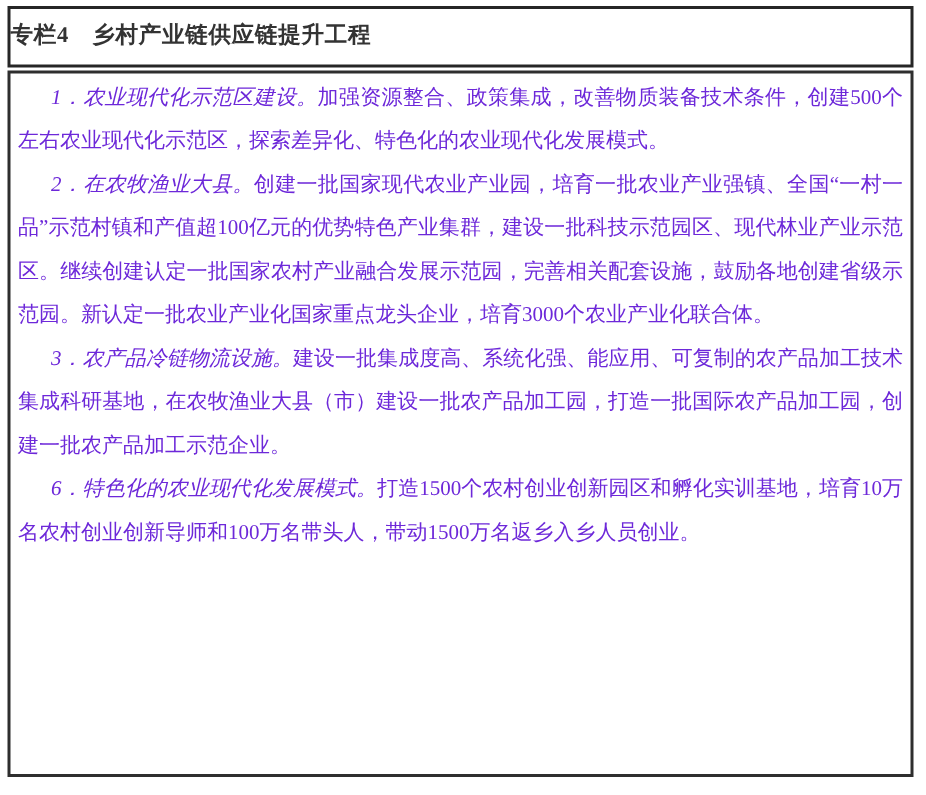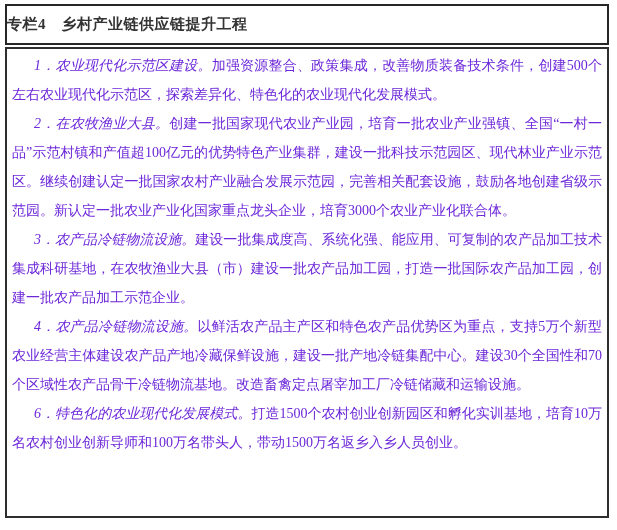--- a/index.html
+++ b/index.html
@@ -66,20 +66,19 @@
   </div>
 
   <div class="body-box">
 
     <p class="item"><span class="kai">1．</span><span class="kai">农业现代化示范区建设。</span><span>加强资源整合、政策集成，改善物质装备技术条件，创建500个左右农业现代化示范区，探索差异化、特色化的农业现代化发展模式。</span></p>
 
     <p class="item"><span class="kai">2．</span><span class="kai">在农牧渔业大县。</span><span>创建一批国家现代农业产业园，培育一批农业产业强镇、全国“一村一品”示范村镇和产值超100亿元的优势特色产业集群，建设一批科技示范园区、现代林业产业示范区。继续创建认定一批国家农村产业融合发展示范园，完善相关配套设施，鼓励各地创建省级示范园。新认定一批农业产业化国家重点龙头企业，培育3000个农业产业化联合体。</span></p>
 
     <p class="item"><span class="kai">3．</span><span class="kai">农产品冷链物流设施。</span><span>建设一批集成度高、系统化强、能应用、可复制的农产品加工技术集成科研基地，在农牧渔业大县（市）建设一批农产品加工园，打造一批国际农产品加工园，创建一批农产品加工示范企业。</span></p>
 
-    <p class="item"><span class="kai">4．</span><span class="kai">农产品冷链物流设施。</span><span>以鲜活农产品主产区和特色农产品优势区为重点，支持5万个新型农业经营主体建设农产品产地冷藏保鲜设施，建设一批产地冷链集配中心。建设30个全国性和70个区域性农产品骨干冷链物流基地。改造畜禽定点屠宰加工厂冷链储藏和运输设施。</span></p>
 
 
     <p class="item"><span class="kai">6．</span><span class="kai">特色化的农业现代化发展模式。</span><span>打造1500个农村创业创新园区和孵化实训基地，培育10万名农村创业创新导师和100万名带头人，带动1500万名返乡入乡人员创业。</span></p>
 
   </div>
 
 </div>
 
 </body></html>

